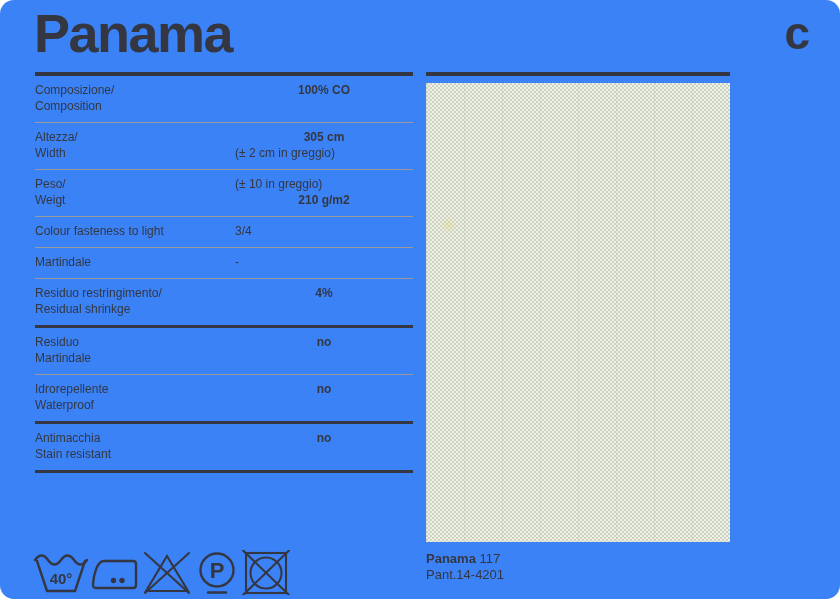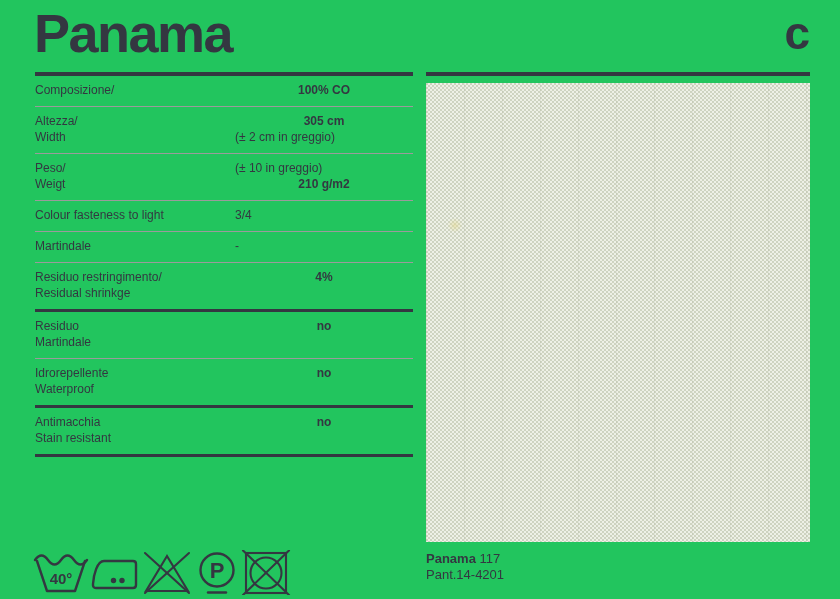--- a/index.html
+++ b/index.html
@@ -3,21 +3,21 @@
 <meta charset="utf-8">
 <style>
   :root{
     --ink:#343741;
     --thin:#9b9b9b;
     --swatch:#dbdfd1;
   }
   *{margin:0;padding:0;box-sizing:border-box;}
   html,body{width:840px;height:599px;background:#ffffff;overflow:hidden;
     font-family:"Liberation Sans","DejaVu Sans",sans-serif;color:var(--ink);}
-  .sheet{position:relative;width:840px;height:599px;background:#22c55e;}
+  .sheet{position:relative;width:840px;height:599px;background:#3b82f6;border-radius:14px;}
 
   
   .title{position:absolute;left:34px;top:6px;font-size:54px;font-weight:700;
     letter-spacing:-1.5px;line-height:1;color:var(--ink);}
   .corner-letter{position:absolute;right:30px;top:10px;font-size:46px;font-weight:700;
     line-height:1;color:var(--ink);}
 
   
   .left-col{position:absolute;left:35px;top:72px;width:378px;}
   .top-rule{height:4px;background:var(--ink);}
@@ -29,21 +29,21 @@
   .spec-value .b{font-weight:700;text-align:center;}
 
   
   .care-row{position:absolute;left:33px;top:550px;display:flex;gap:0;align-items:flex-end;}
   .care-row svg{display:block;}
   .care-stroke{fill:none;stroke:var(--ink);stroke-width:2.4;stroke-linecap:round;stroke-linejoin:round;}
   .care-thin{fill:none;stroke:var(--ink);stroke-width:2.1;stroke-linecap:round;}
   .care-text{fill:var(--ink);font-family:"Liberation Sans","DejaVu Sans",sans-serif;font-weight:700;}
 
   
-  .right-col{position:absolute;left:426px;top:72px;width:384px;}
+  .right-col{position:absolute;left:426px;top:72px;width:304px;}
   .swatch-rule{height:4px;background:var(--ink);}
   .swatch{margin-top:7px;height:459px;
     background-color:var(--swatch);
     background-image:
       radial-gradient(circle 10px at 7.5% 31%, rgba(228,216,140,.55), rgba(228,216,140,0) 75%),
       repeating-linear-gradient(90deg, rgba(125,132,110,.10) 0 1px, rgba(125,132,110,0) 1px 38px),
       repeating-conic-gradient(rgba(240,242,233,.9) 0% 25%, rgba(205,210,191,.9) 25% 50%);
     background-size:auto,auto,4px 4px;}
   .caption{margin-top:9px;font-size:13px;line-height:16px;color:var(--ink);}
   .caption .b{font-weight:700;}
@@ -55,20 +55,21 @@
 
   <div class="title">Panama</div>
   <div class="corner-letter">c</div>
 
   <div class="left-col">
     <div class="top-rule"></div>
     <div>
         <div class="spec-row div-thin">
           <div class="spec-label">
             <div>Composizione/</div>
+            <div>Composition</div>
           </div>
           <div class="spec-value">
             <div class="b">100% CO</div>
           </div>
         </div>
         <div class="spec-row div-thin">
           <div class="spec-label">
             <div>Altezza/</div>
             <div>Width</div>
           </div>

